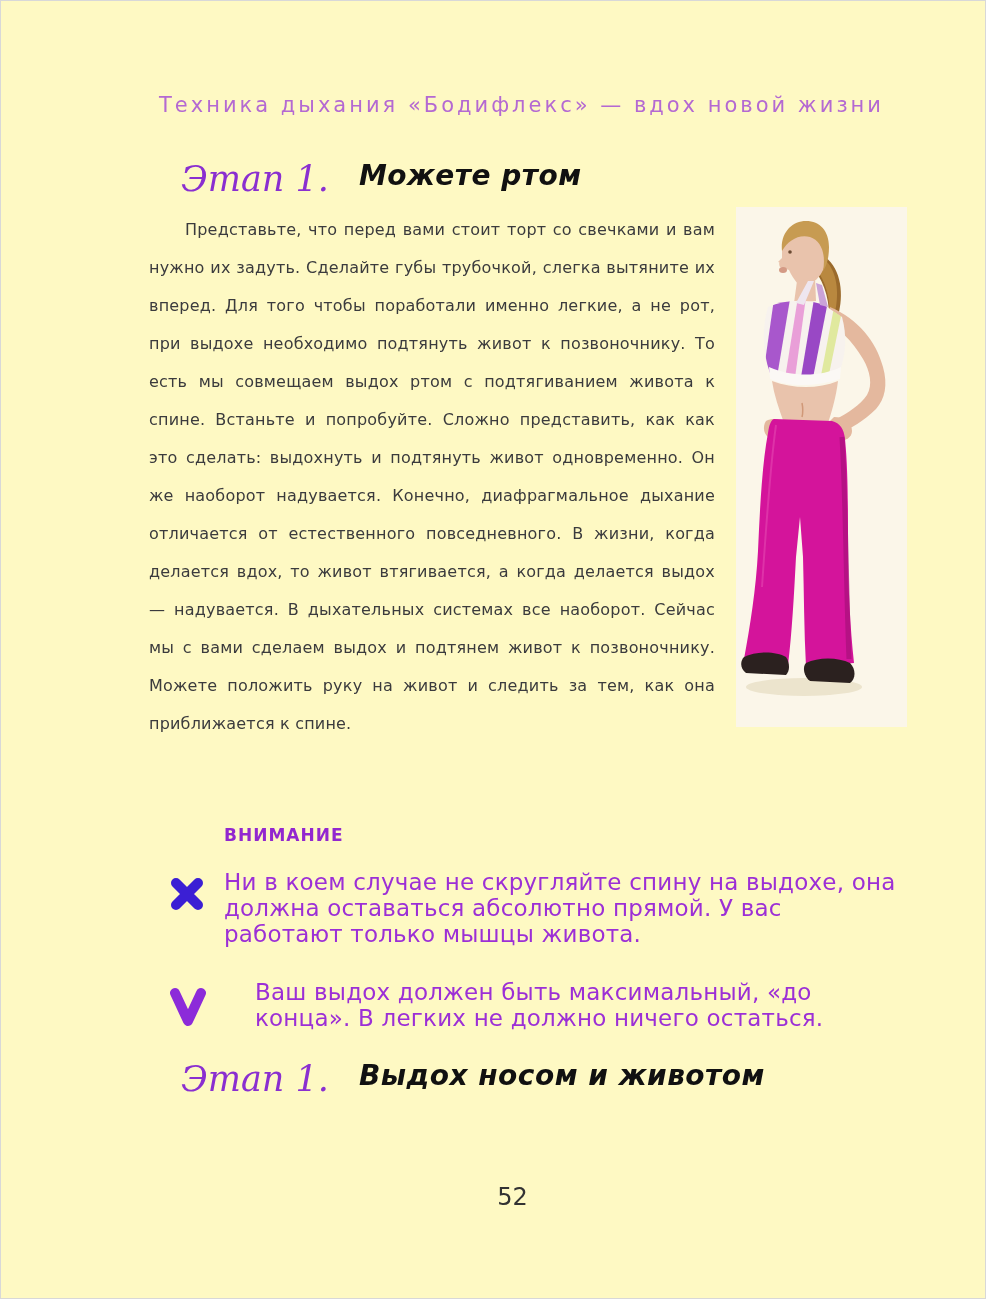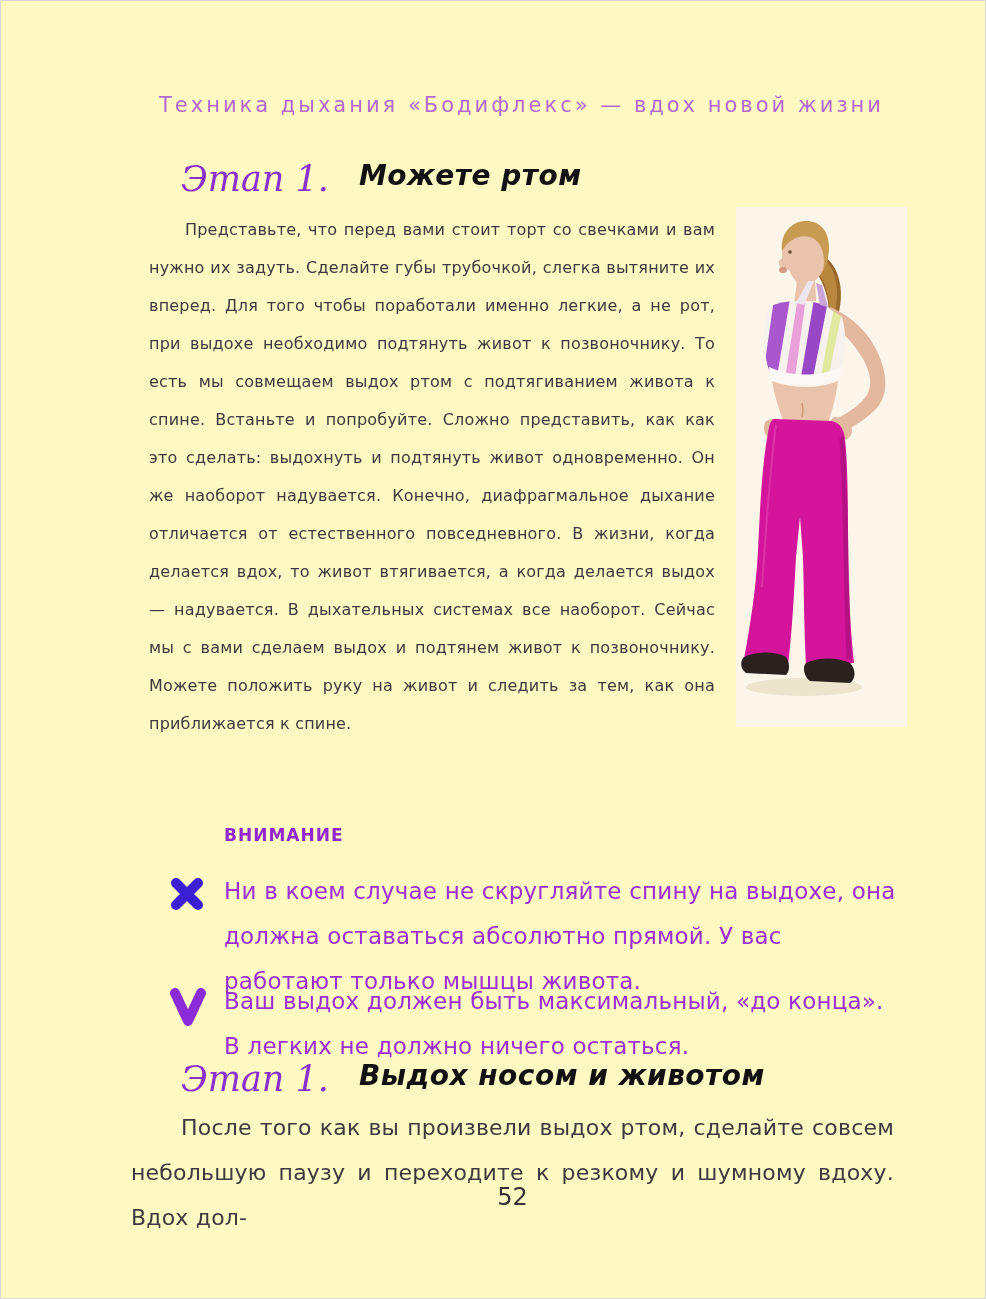--- a/index.html
+++ b/index.html
@@ -57,25 +57,25 @@
     position:absolute;top:792px;left:223px;
     font-size:17px;font-weight:bold;letter-spacing:1px;
     color:var(--attention-heading,#9227cf);
     margin-top:32px;
   }
   .attention-item{
     position:absolute;left:168px;width:730px;
     display:flex;align-items:flex-start;
   }
   .attention-item.i1{top:868px;}
-  .attention-item.i2{top:978px;}
+  .attention-item.i2{top:978px;gap:31px;}
   .attention-icon{flex:0 0 40px;margin-top:8px;margin-right:15px;}
   .attention-text{
     flex:1;
-    font-size:23px;line-height:45px;
+    font-size:23px;line-height:26px;
     color:var(--attention-text,#9c2fd6);
     letter-spacing:.2px;
   }
   .page-number{
     position:absolute;top:1182px;left:130px;width:763px;
     text-align:center;font-size:24px;color:#333;
   }
   .fig-bg{fill:var(--photo-bg,#fbf6e9);}
   .fig-pants{fill:var(--pants,#d4149b);}
 </style>
@@ -165,17 +165,16 @@
       </svg>
     </span>
     <span class="attention-text">Ваш выдох должен быть максимальный, «до конца». В легких не должно ничего остаться.</span>
   </div>
 
   <div class="stage-heading s2">
     <span class="stage-label">Этап 1.</span>
     <span class="stage-title">Выдох носом и животом</span>
   </div>
 
-  <div class="body-par par2">После того как вы произвели выдох ртом, сделайте совсем небольшую паузу и переходите к резкому и шумному вдоху. Вдох дол-</div>
 
   <div class="page-number">52</div>
 
 </div>
 
 </body></html>

